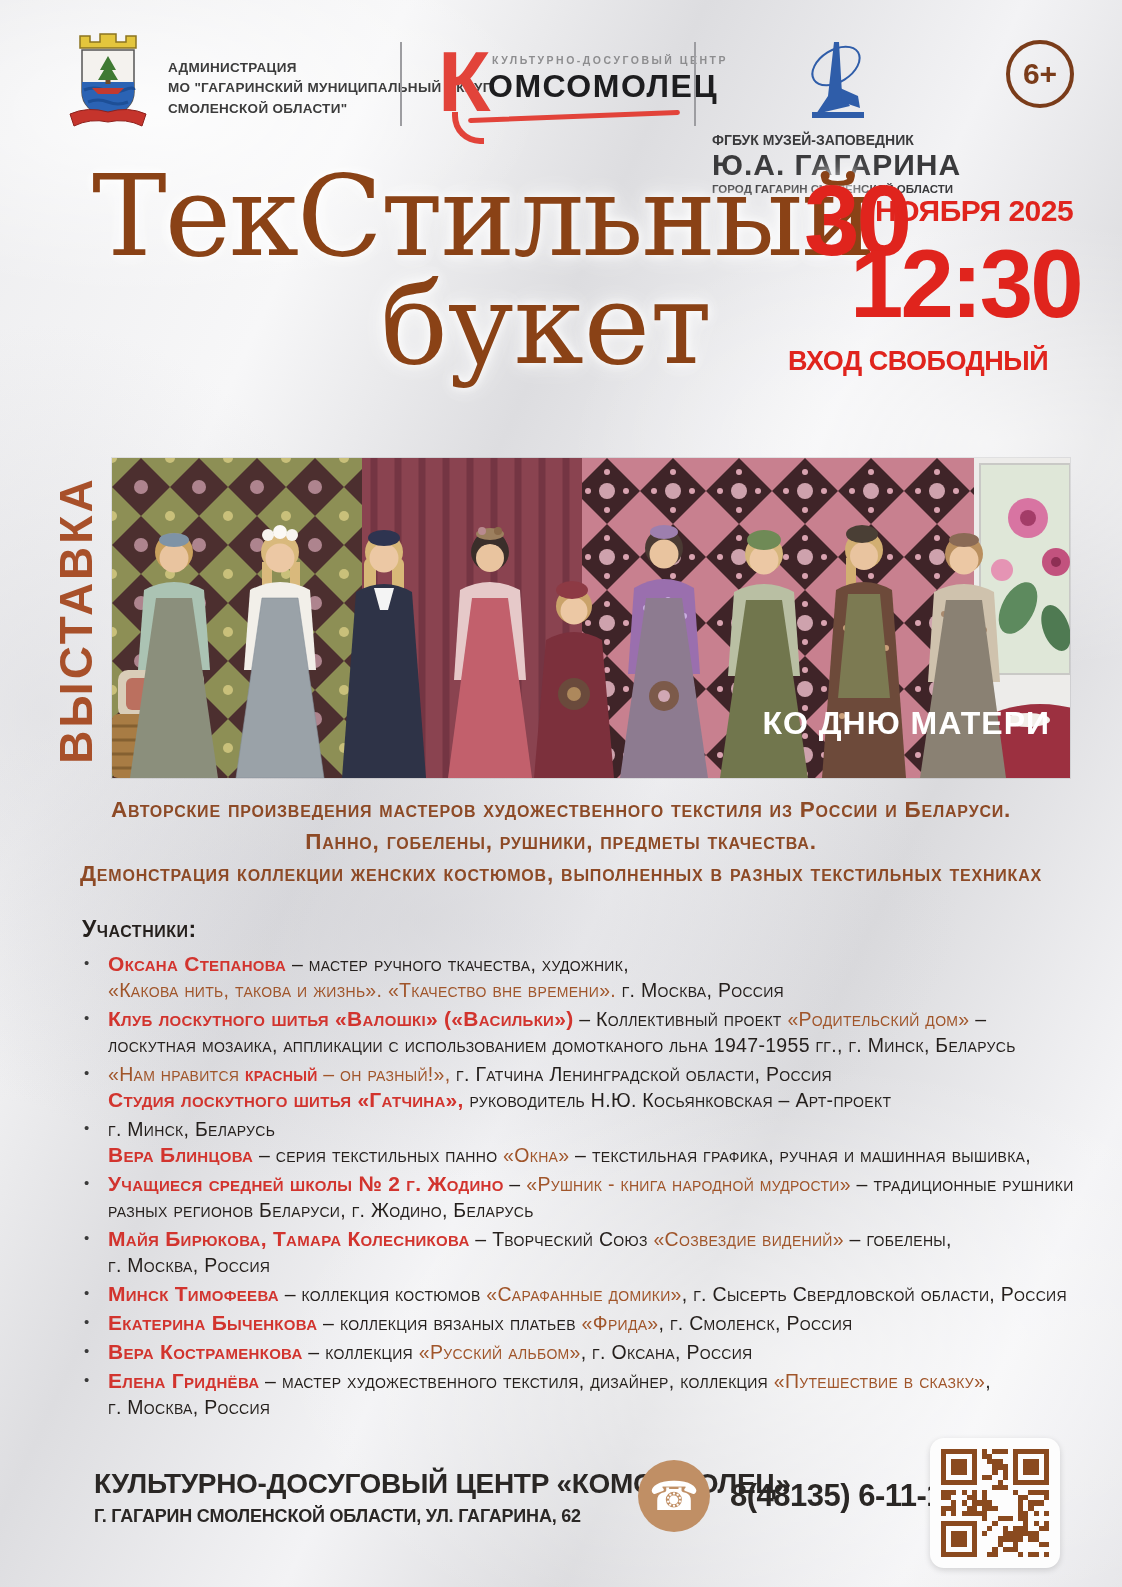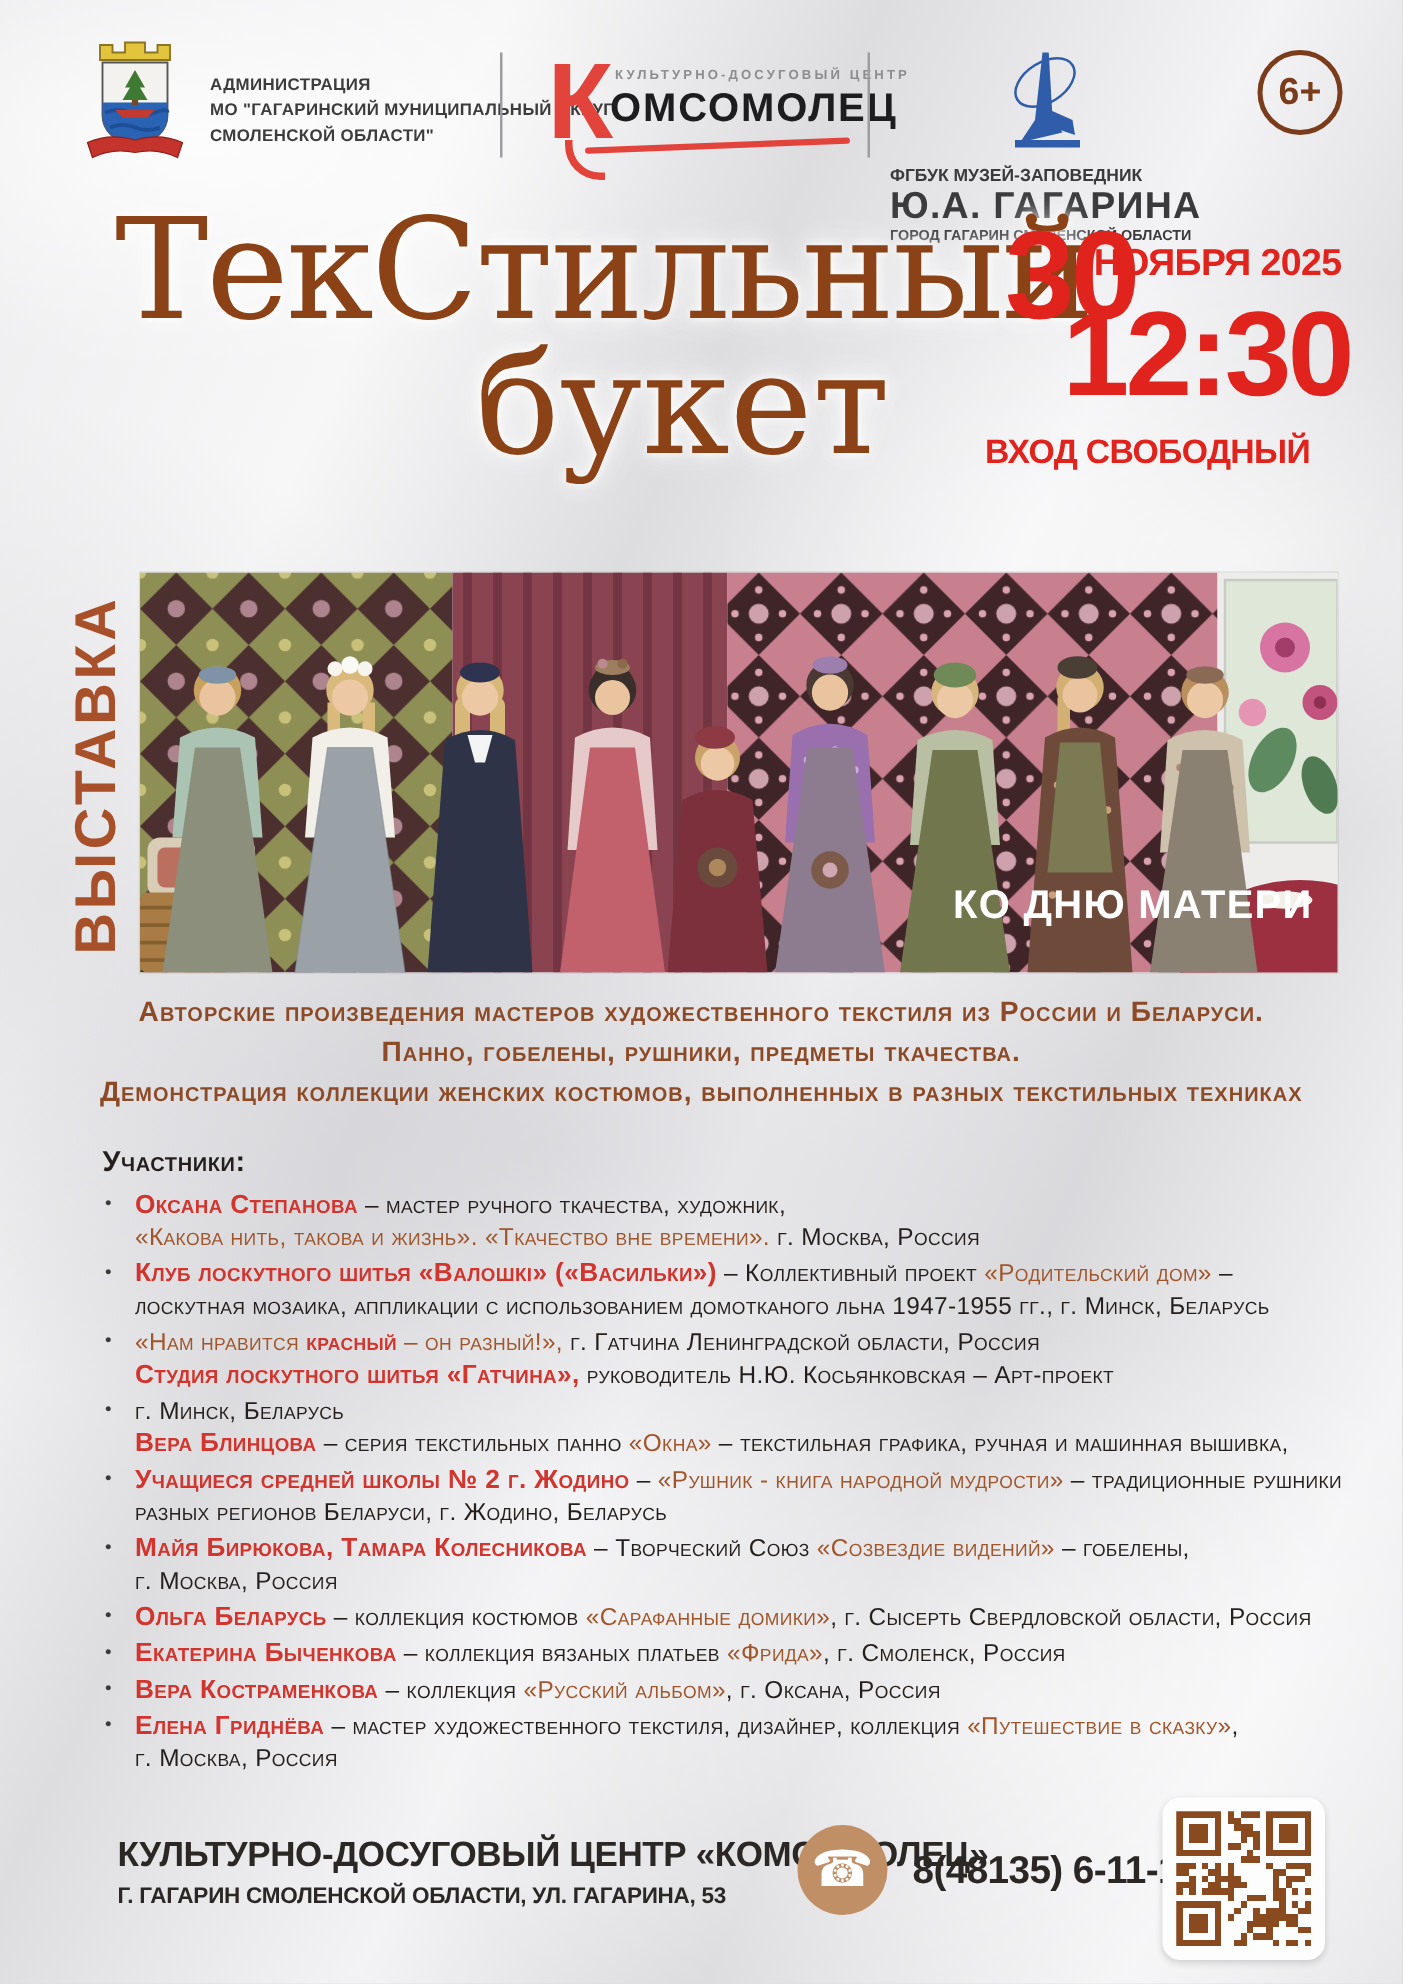--- a/index.html
+++ b/index.html
@@ -354,41 +354,41 @@
           <div class="p-line"><span class="seg-name">Учащиеся средней школы № 2 г. Жодино</span><span class="seg-dark"> – </span><span class="seg-accent">«Рушник - книга народной мудрости»</span><span class="seg-dark"> – традиционные рушники</span></div>
           <div class="p-line"><span class="seg-dark">разных регионов Беларуси, г. Жодино, Беларусь</span></div>
         </li>
         <li class="p-item">
           <span class="bullet">•</span>
           <div class="p-line"><span class="seg-name">Майя Бирюкова, Тамара Колесникова</span><span class="seg-dark"> – Творческий Союз </span><span class="seg-accent">«Созвездие видений»</span><span class="seg-dark"> – гобелены,</span></div>
           <div class="p-line"><span class="seg-dark">г. Москва, Россия</span></div>
         </li>
         <li class="p-item">
           <span class="bullet">•</span>
-          <div class="p-line"><span class="seg-name">Ольга Беларусь</span><span class="seg-dark"> – коллекция костюмов </span><span class="seg-accent">«Сарафанные домики»</span><span class="seg-dark">, г. Сысерть Свердловской области, Россия</span></div>
+          <div class="p-line"><span class="seg-name">Минск Тимофеева</span><span class="seg-dark"> – коллекция костюмов </span><span class="seg-accent">«Сарафанные домики»</span><span class="seg-dark">, г. Сысерть Свердловской области, Россия</span></div>
         </li>
         <li class="p-item">
           <span class="bullet">•</span>
           <div class="p-line"><span class="seg-name">Екатерина Быченкова</span><span class="seg-dark"> – коллекция вязаных платьев </span><span class="seg-accent">«Фрида»</span><span class="seg-dark">, г. Смоленск, Россия</span></div>
         </li>
         <li class="p-item">
           <span class="bullet">•</span>
           <div class="p-line"><span class="seg-name">Вера Костраменкова</span><span class="seg-dark"> – коллекция </span><span class="seg-accent">«Русский альбом»</span><span class="seg-dark">, г. Оксана, Россия</span></div>
         </li>
         <li class="p-item">
           <span class="bullet">•</span>
           <div class="p-line"><span class="seg-name">Елена Гриднёва</span><span class="seg-dark"> – мастер художественного текстиля, дизайнер, коллекция </span><span class="seg-accent">«Путешествие в сказку»</span><span class="seg-dark">,</span></div>
           <div class="p-line"><span class="seg-dark">г. Москва, Россия</span></div>
         </li>
       </ul>
   </section>
 
   <div>
     <div class="venue">КУЛЬТУРНО-ДОСУГОВЫЙ ЦЕНТР «КОМСОМОЛЕЦ»</div>
-    <div class="address">Г. ГАГАРИН СМОЛЕНСКОЙ ОБЛАСТИ, УЛ. ГАГАРИНА, 53</div>
+    <div class="address">Г. ГАГАРИН СМОЛЕНСКОЙ ОБЛАСТИ, УЛ. ГАГАРИНА, 62</div>
     <div class="phone-badge">
         <span>☎</span>
       </div>
     <div class="phone-number">8(48135) 6-11-13</div>
     <div class="qr-card">
       <svg id="qr-svg" width="108" height="108" viewBox="0 0 21 21" shape-rendering="crispEdges">
           <rect x="8" y="0" width="1" height="1" fill="#8a4a1f"></rect>
           <rect x="10" y="0" width="1" height="1" fill="#8a4a1f"></rect>
           <rect x="11" y="0" width="1" height="1" fill="#8a4a1f"></rect>
           <rect x="12" y="0" width="1" height="1" fill="#8a4a1f"></rect>

